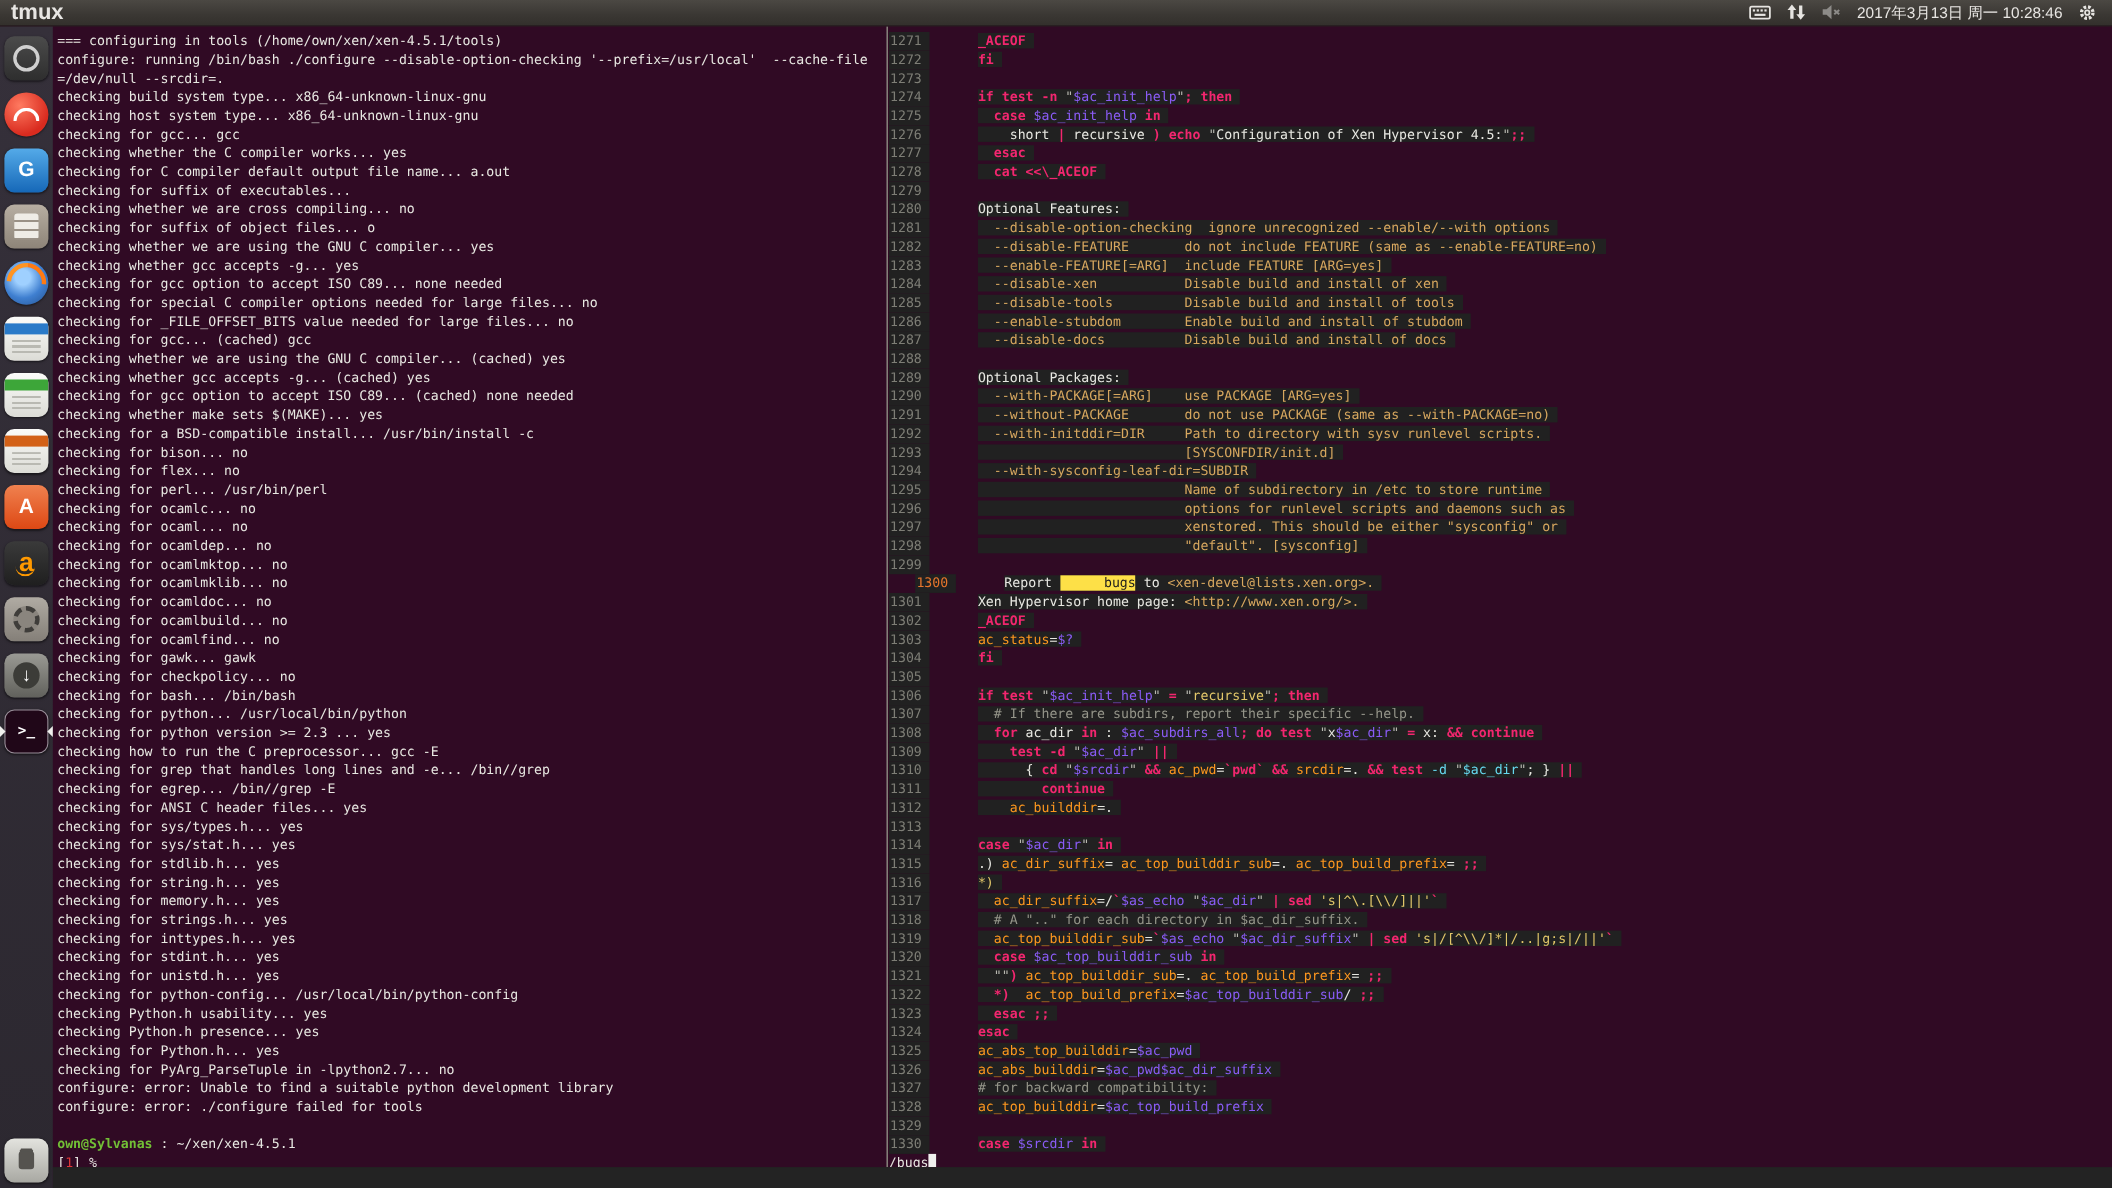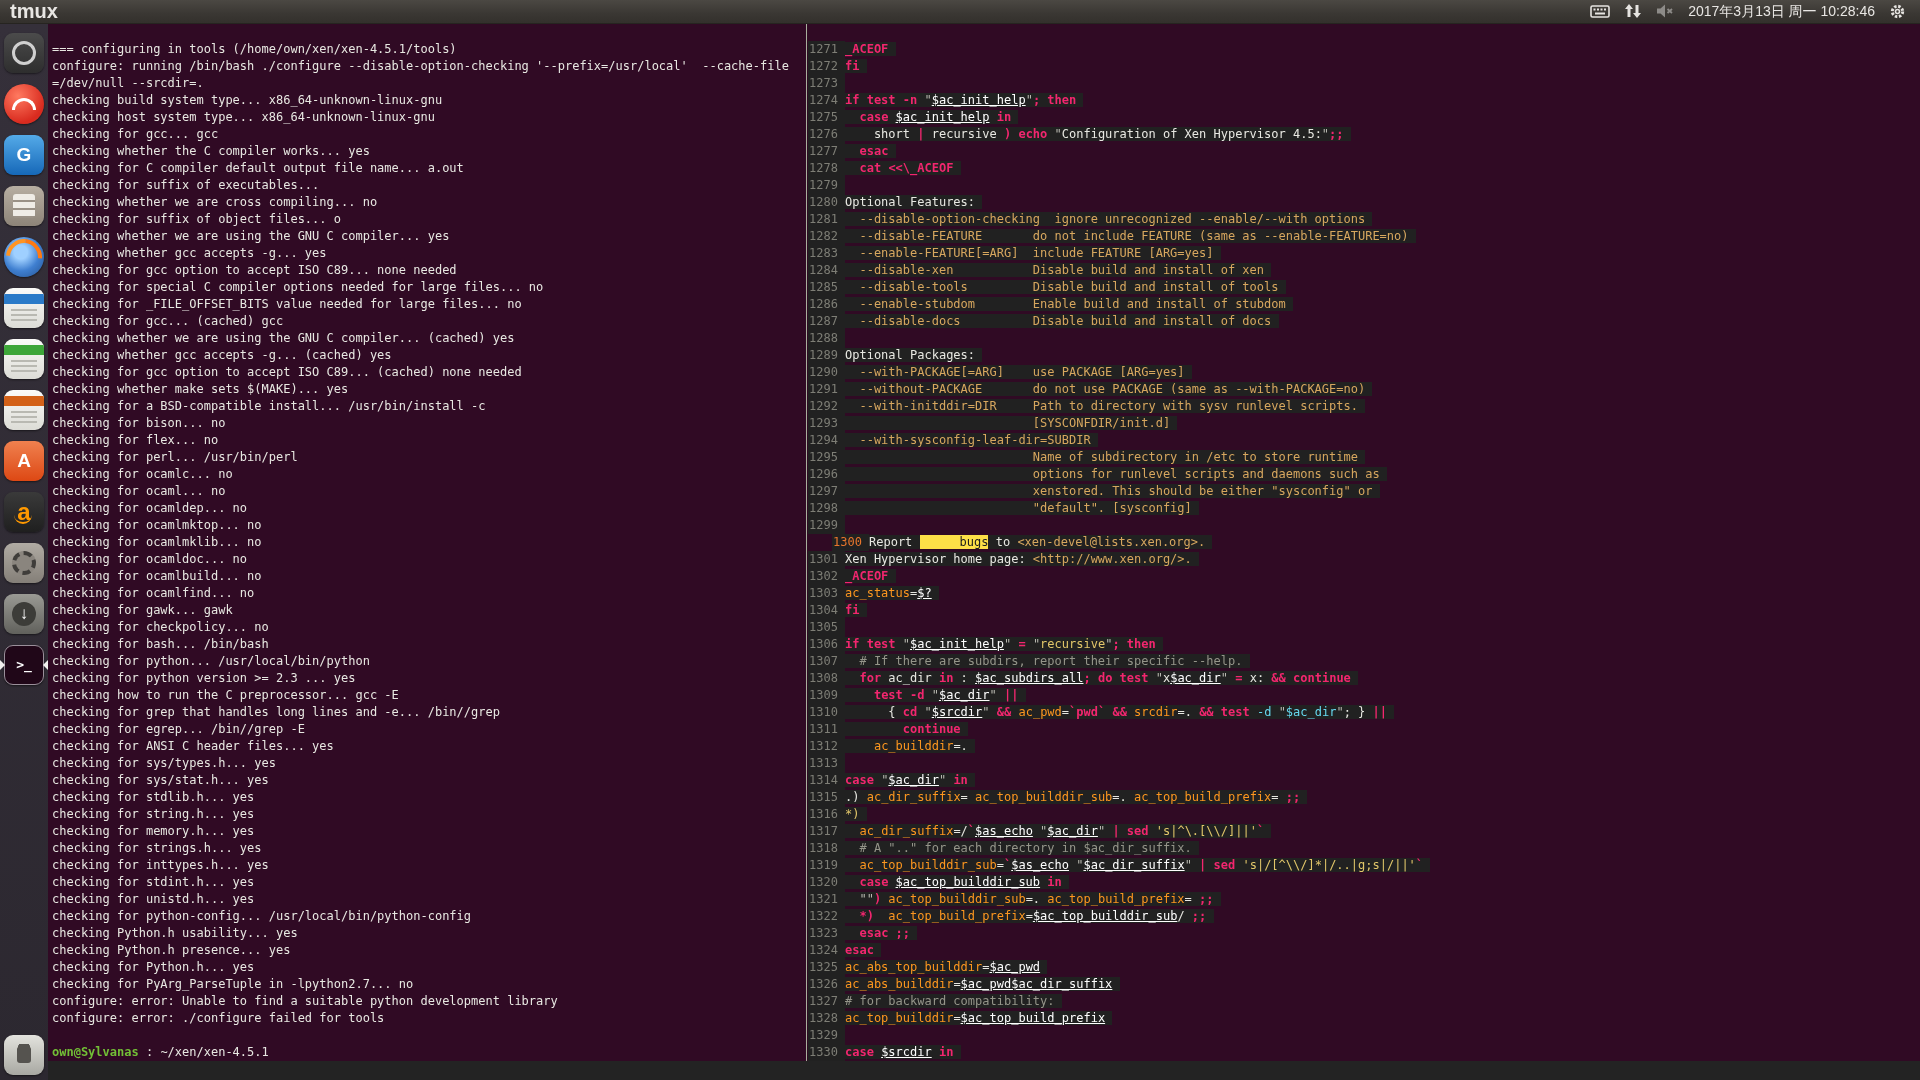--- a/index.html
+++ b/index.html
@@ -64,33 +64,33 @@
      box-shadow:0 -3px 0 -1px #55534f, 0 -5px 0 -2px #55534f; }
   .spacer { flex:1; }
   .farrow { position:absolute; top:50%; margin-top:-5px; width:0; height:0;
             border-top:5px solid transparent; border-bottom:5px solid transparent; }
   .farrow.l { left:0; border-left:5px solid #f2f1ef; }
   .farrow.r { right:0; border-right:5px solid #f2f1ef; }
 
   
   .term { position:absolute; left:48px; top:24px; right:0; bottom:0; background:#300a24; z-index:10;
           font-size:12px; line-height:17px; }
-  .pane { position:absolute; top:16px; bottom:19px; overflow:hidden; white-space:pre; }
+  .pane { position:absolute; top:4px; bottom:19px; overflow:hidden; white-space:pre; }
   .pane.left  { left:0; width:758px; padding:1px 0 0 4px; }
   .pane.right { left:760px; right:0; padding-top:1px; }
   .vborder { position:absolute; top:0; bottom:19px; left:758px; width:1px; background:#a9af9d; }
   .row { height:17px; white-space:pre; }
   .gut { display:inline-block; width:37px; padding-right:7px; text-align:right;
          background:#212121; color:#7e7e76; }
   .gut.cur { color:#e8762c;margin-left:24px; }
-  .strip { background:#212121; }
+  .strip { background:#212121;margin-left:44px; }
 
   .w { color:#e8e8e2; }
   .k { color:#f2266f; font-weight:bold; }
-  .v { color:#ffffff;text-decoration:underline; }
+  .v { color:#8b5cf6; }
   .i { color:#fd971f; }
   .h { color:#d7a75f; }
   .s { color:#e2c76a; }
   .q { color:#b8b8b0; }
   .c { color:#95958a;text-align:center; }
   .y { color:#66d9ef; }
   .g { color:#72bf36; font-weight:bold; }
   .r { color:#e03838; }
   .m { background:#fde047; color:#1c1c1c;padding-left:40px; }
 

